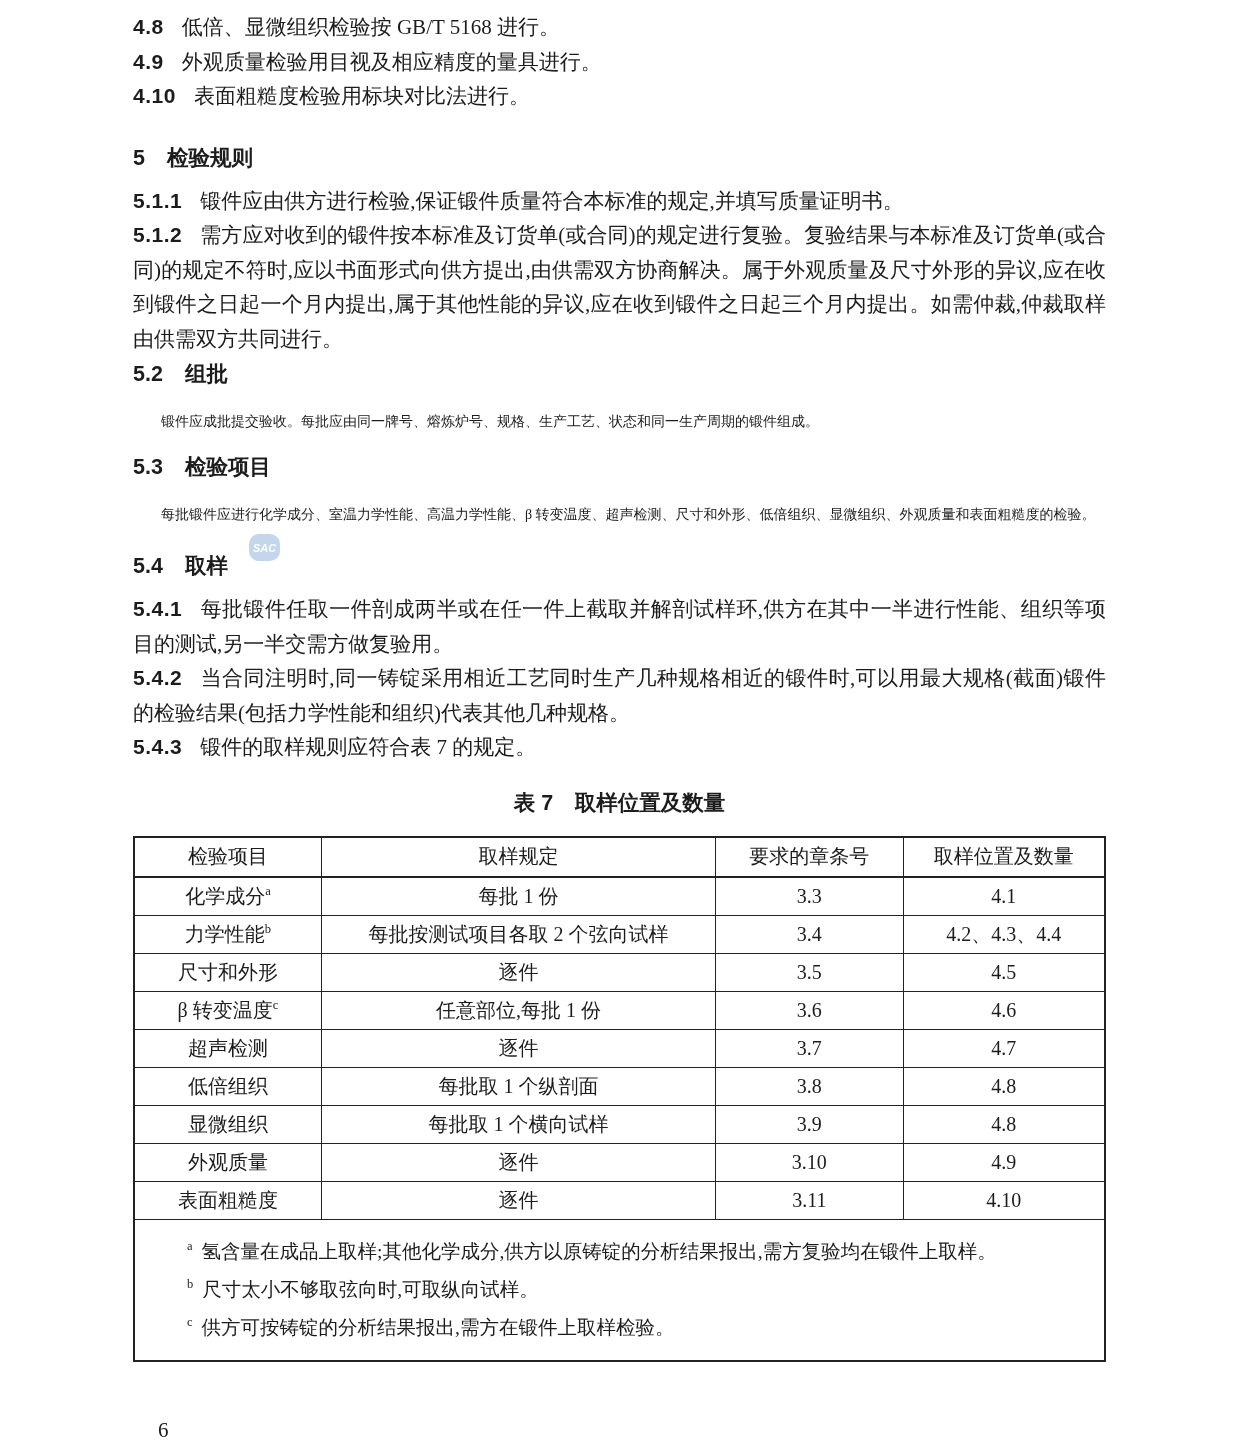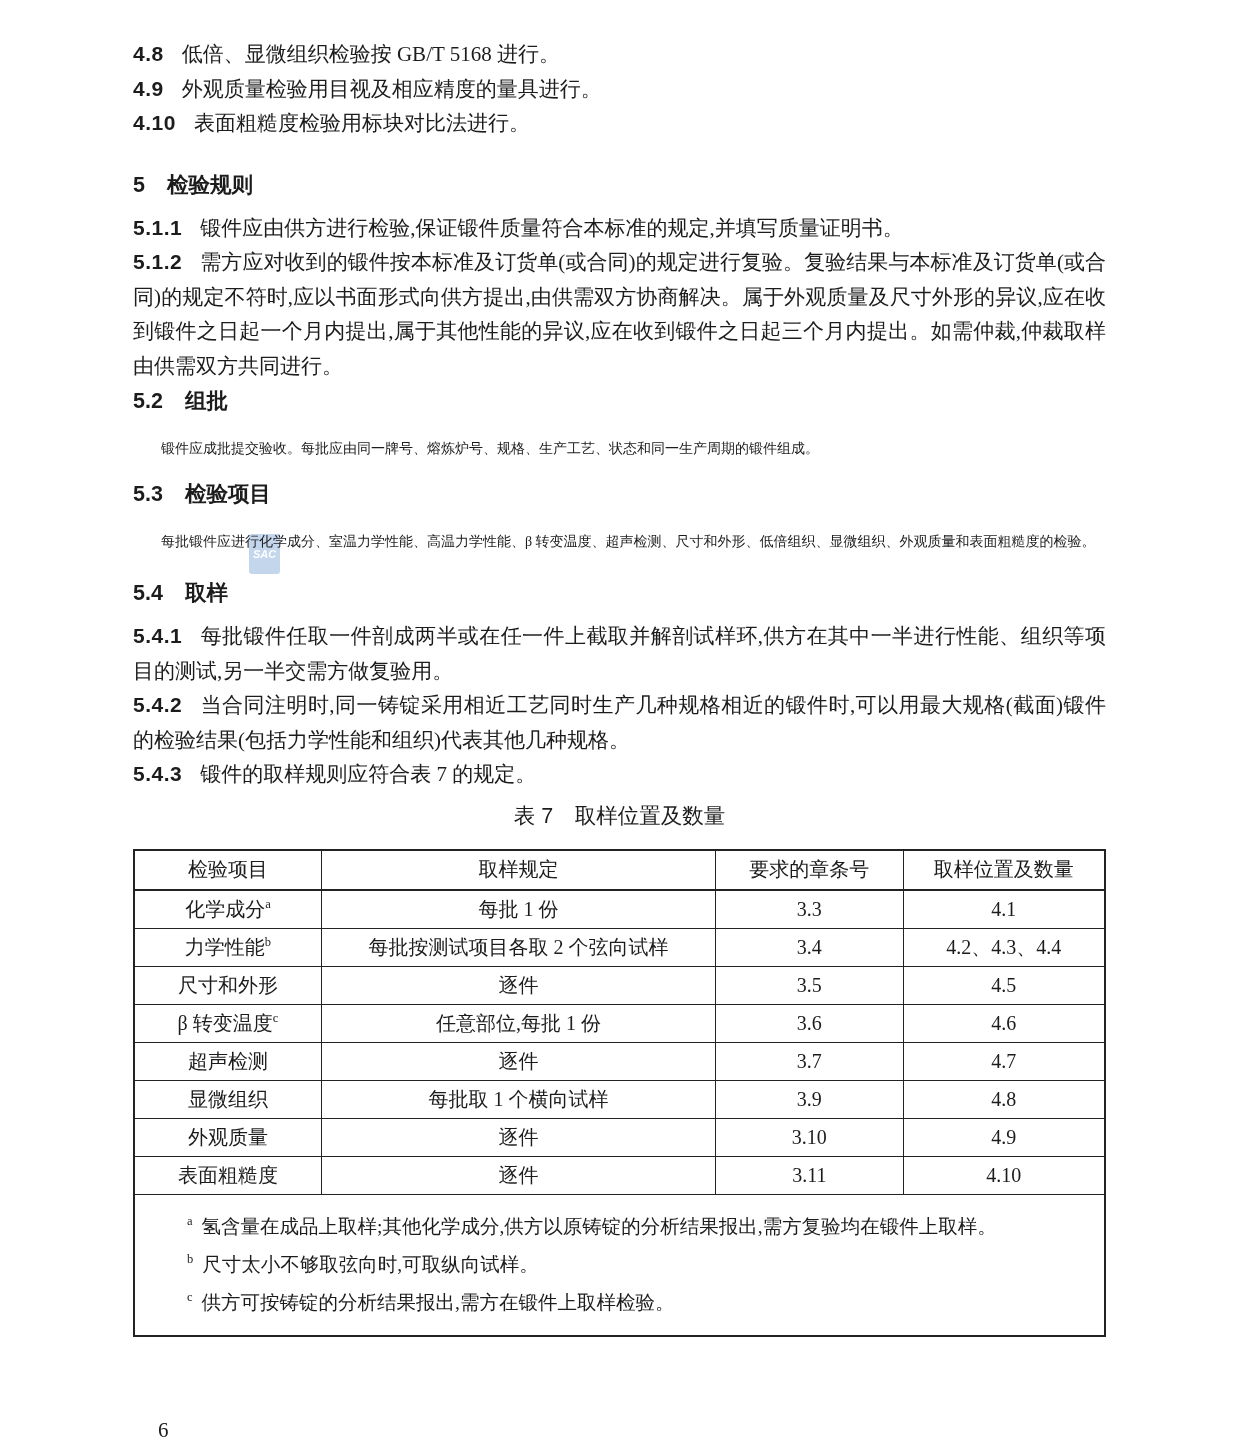--- a/index.html
+++ b/index.html
@@ -12,21 +12,21 @@
     color: #1c1c1c;
     font-family: "Liberation Serif", "DejaVu Serif", serif;
     overflow: hidden;
   }
   .content {
     position: absolute;
     left: 133px;
     top: 0;
     width: 973px;
   }
-  .clauses4 { padding-top: 37px; }
+  .clauses4 { padding-top: 10px; }
   p.clause {
     margin: 0;
     font-size: 21px;
     line-height: 34.5px;
     text-align: justify;
   }
   .cnum {
     font-family: "Liberation Sans", "DejaVu Sans", sans-serif;
     font-weight: bold;
     margin-right: 18px;
@@ -44,24 +44,24 @@
   .hnum { margin-right: 22px; }
   p.body-para {
     margin: 8px 0 0 0;
     font-size: 14px;
     line-height: 43px;
     text-align: justify;
     text-indent: 2em;
   }
   p.clause.after-h { margin-top: 8px; }
   .tbl-caption {
-    margin-top: 6px;
+    margin-top: 20px;
     font-family: "Liberation Sans", "DejaVu Sans", sans-serif;
     font-size: 21.5px;
-    font-weight: normal;
+    font-weight: bold;
     line-height: 36px;
     text-align: center;
   }
   table.tbl7 {
     margin-top: 15px;
     width: 100%;
     border-collapse: collapse;
     border: 2.5px solid #222222;
     table-layout: fixed;
   }
@@ -97,23 +97,23 @@
     left: 158px;
     top: 1418px;
     font-size: 21px;
     font-family: "Liberation Serif", "DejaVu Serif", serif;
   }
   .watermark {
     position: absolute;
     left: 249px;
     top: 534px;
     width: 31px;
-    height: 40px;
+    height: 27px;
     background: rgba(146,180,220,0.55);
-    border-radius: 3px;
+    border-radius: 10px;
     display: flex;
     align-items: center;
     justify-content: center;
     color: rgba(255,255,255,0.95);
     font-family: "Liberation Sans", "DejaVu Sans", sans-serif;
     font-style: italic;
     font-weight: bold;
     font-size: 11px;
     pointer-events: none;
   }
@@ -217,20 +217,26 @@
           <td>3.6</td>
           <td>4.6</td>
         </tr>
         <tr>
           <td><span>超声检测</span><sup class="cellmark"></sup></td>
           <td>逐件</td>
           <td>3.7</td>
           <td>4.7</td>
         </tr>
         <tr>
+          <td><span>低倍组织</span><sup class="cellmark"></sup></td>
+          <td>每批取 1 个纵剖面</td>
+          <td>3.8</td>
+          <td>4.8</td>
+        </tr>
+        <tr>
           <td><span>显微组织</span><sup class="cellmark"></sup></td>
           <td>每批取 1 个横向试样</td>
           <td>3.9</td>
           <td>4.8</td>
         </tr>
         <tr>
           <td><span>外观质量</span><sup class="cellmark"></sup></td>
           <td>逐件</td>
           <td>3.10</td>
           <td>4.9</td>

